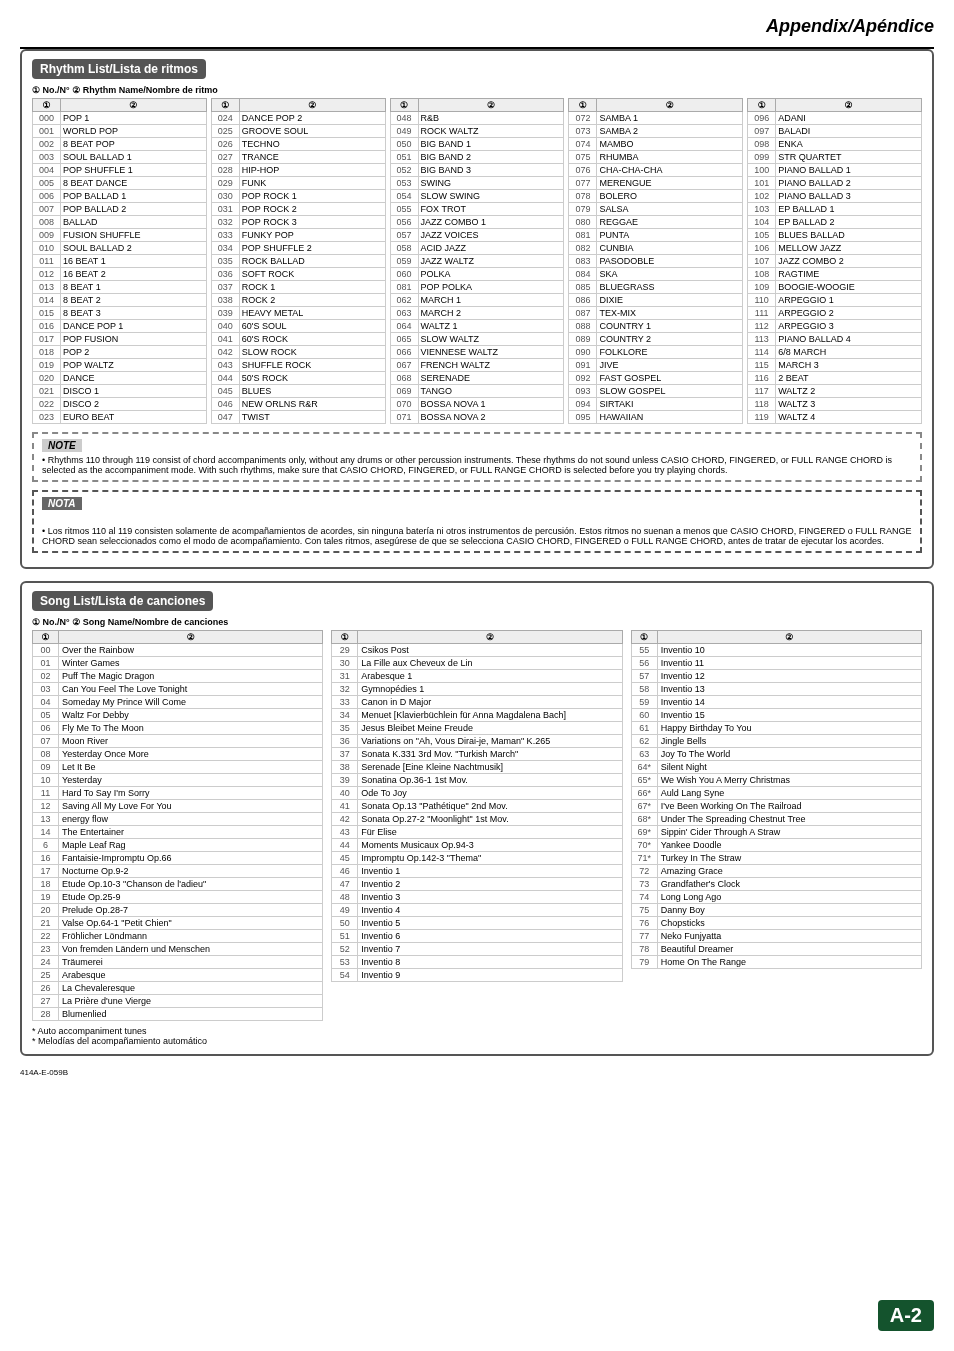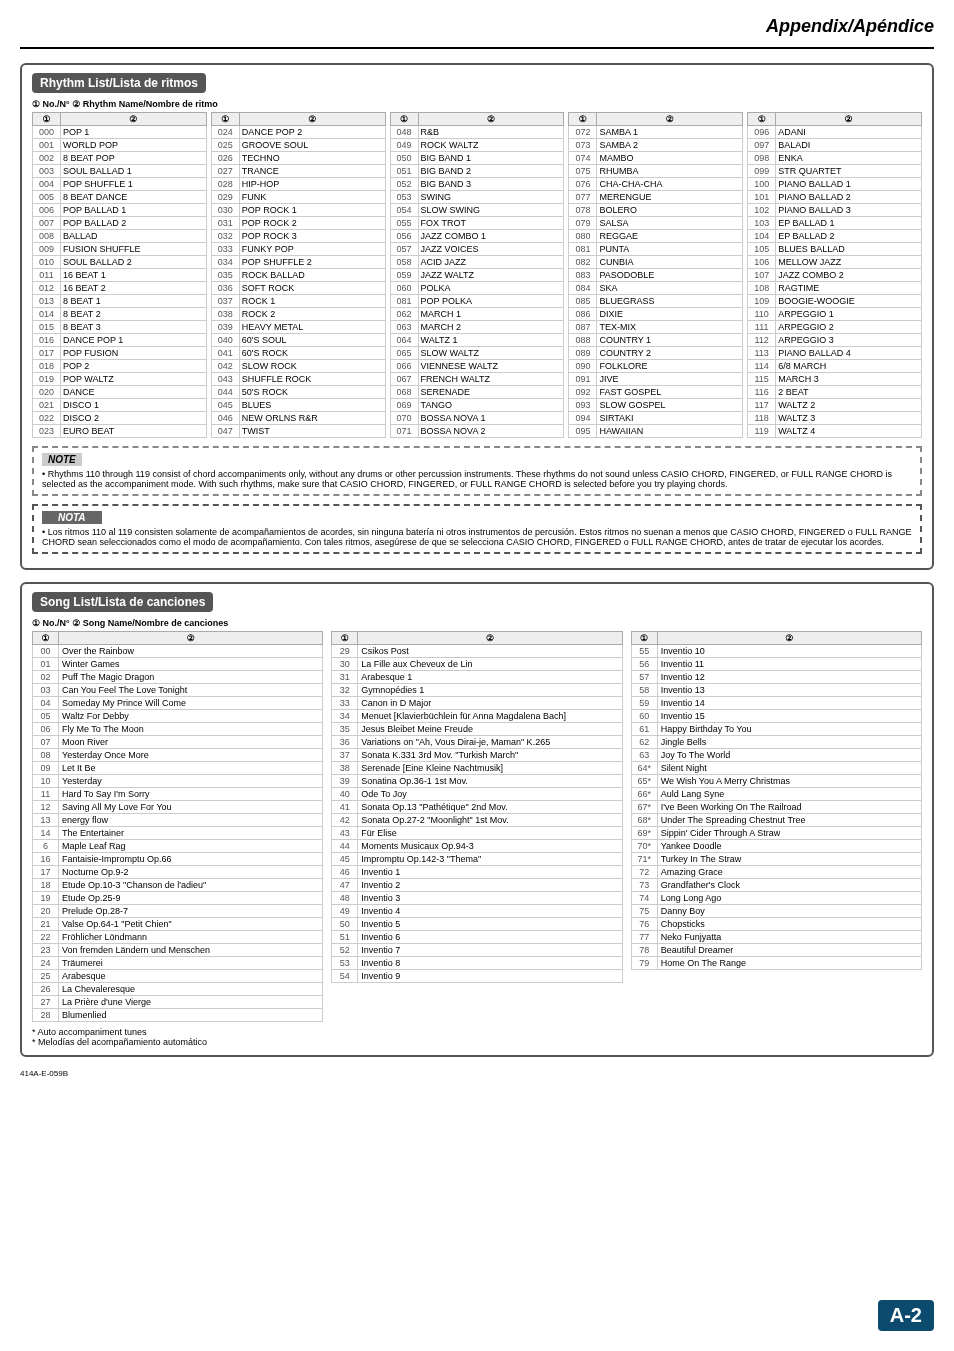--- a/index.html
+++ b/index.html
@@ -11,21 +11,21 @@
       padding: 10px 20px;
       width: 954px;
     }
     .page-header {
       text-align: right;
       font-style: italic;
       font-size: 18px;
       font-weight: bold;
       padding: 6px 0 10px 0;
       border-bottom: 2px solid #000;
-      margin-bottom: 14px;
+      margin-bottom: 0;
     }
     .section-box {
       border: 2px solid #555;
       border-radius: 6px;
       padding: 8px 10px;
       margin-bottom: 12px;
     }
     .section-title {
       font-size: 12px;
       font-weight: bold;
@@ -88,22 +88,22 @@
       margin-bottom: 3px;
       font-style: italic;
       text-align: center;
     }
     .nota-title {
       font-weight: bold;
       font-size: 10px;
       color: #fff;
       background: #666;
       display: inline-block;
-      padding: 1px 16px;
-      margin-bottom: 3px;
+      padding: 1px 6px;
+      margin-bottom: 16px;
       font-style: italic;
     }
     .song-table-container {
       display: flex;
       gap: 8px;
     }
     .song-col {
       flex: 1;
       font-size: 9px;
     }
@@ -130,21 +130,21 @@
     .footnotes {
       font-size: 9px;
       margin-top: 5px;
     }
     .page-num {
       position: fixed;
       bottom: 20px;
       right: 20px;
       font-size: 20px;
       font-weight: bold;
-      background: #0c4a6e;
+      background: #14532d;
       color: #fff;
       padding: 4px 12px;
       border-radius: 4px;
     }
     .doc-num {
       font-size: 8px;
       margin-top: 4px;
     }
   </style>
 </head>

